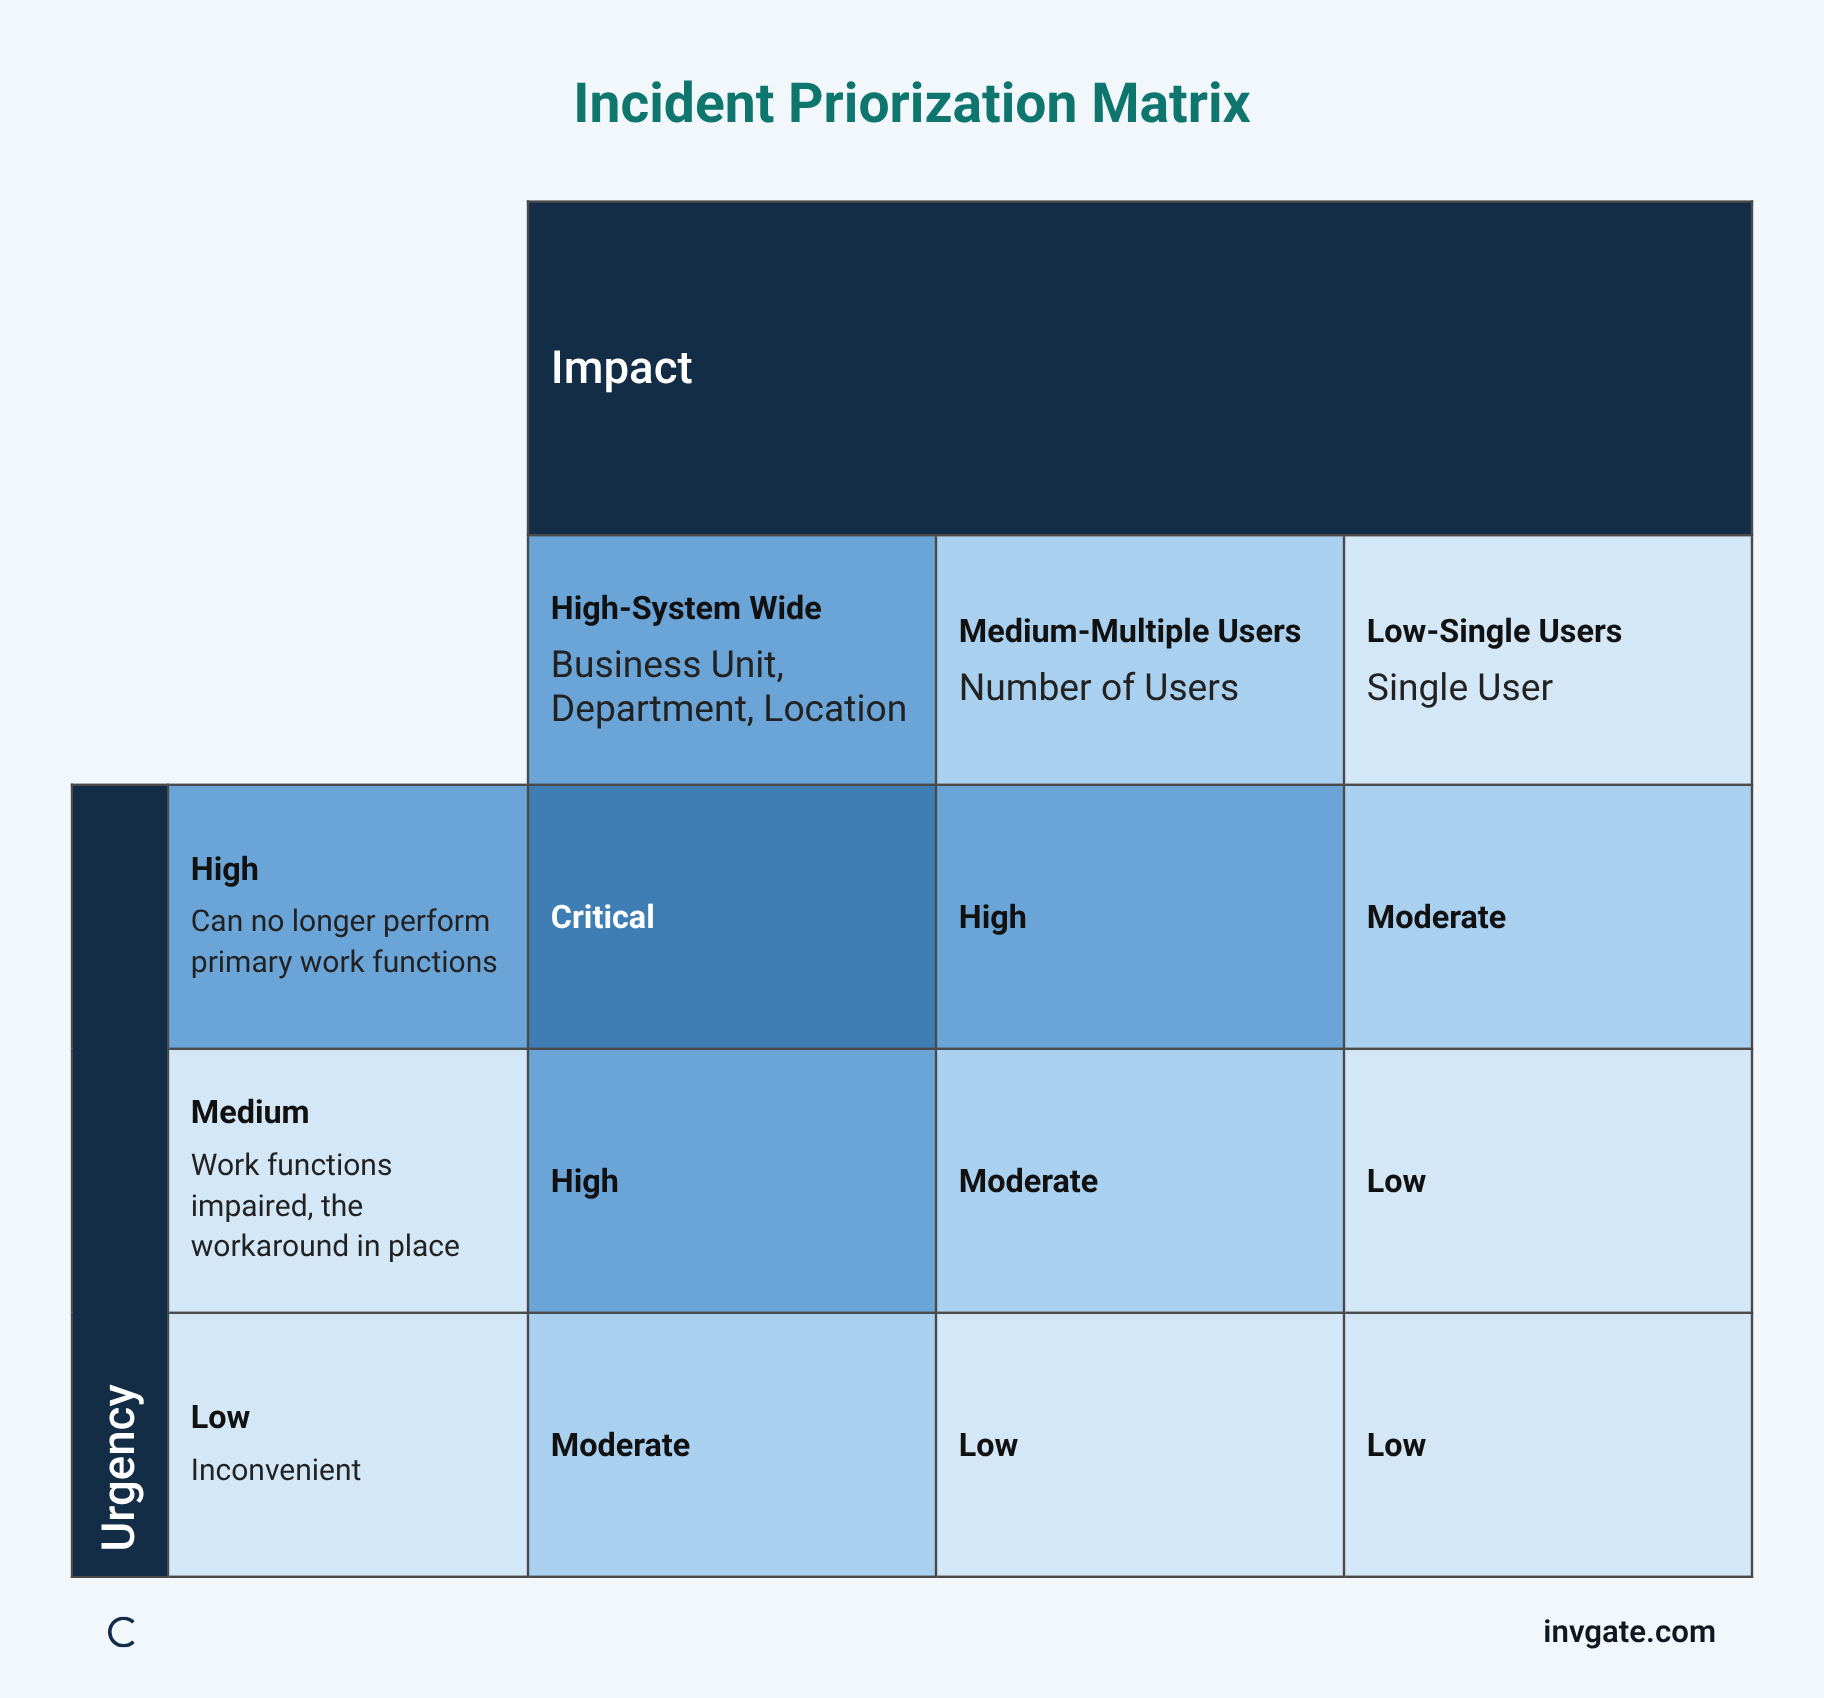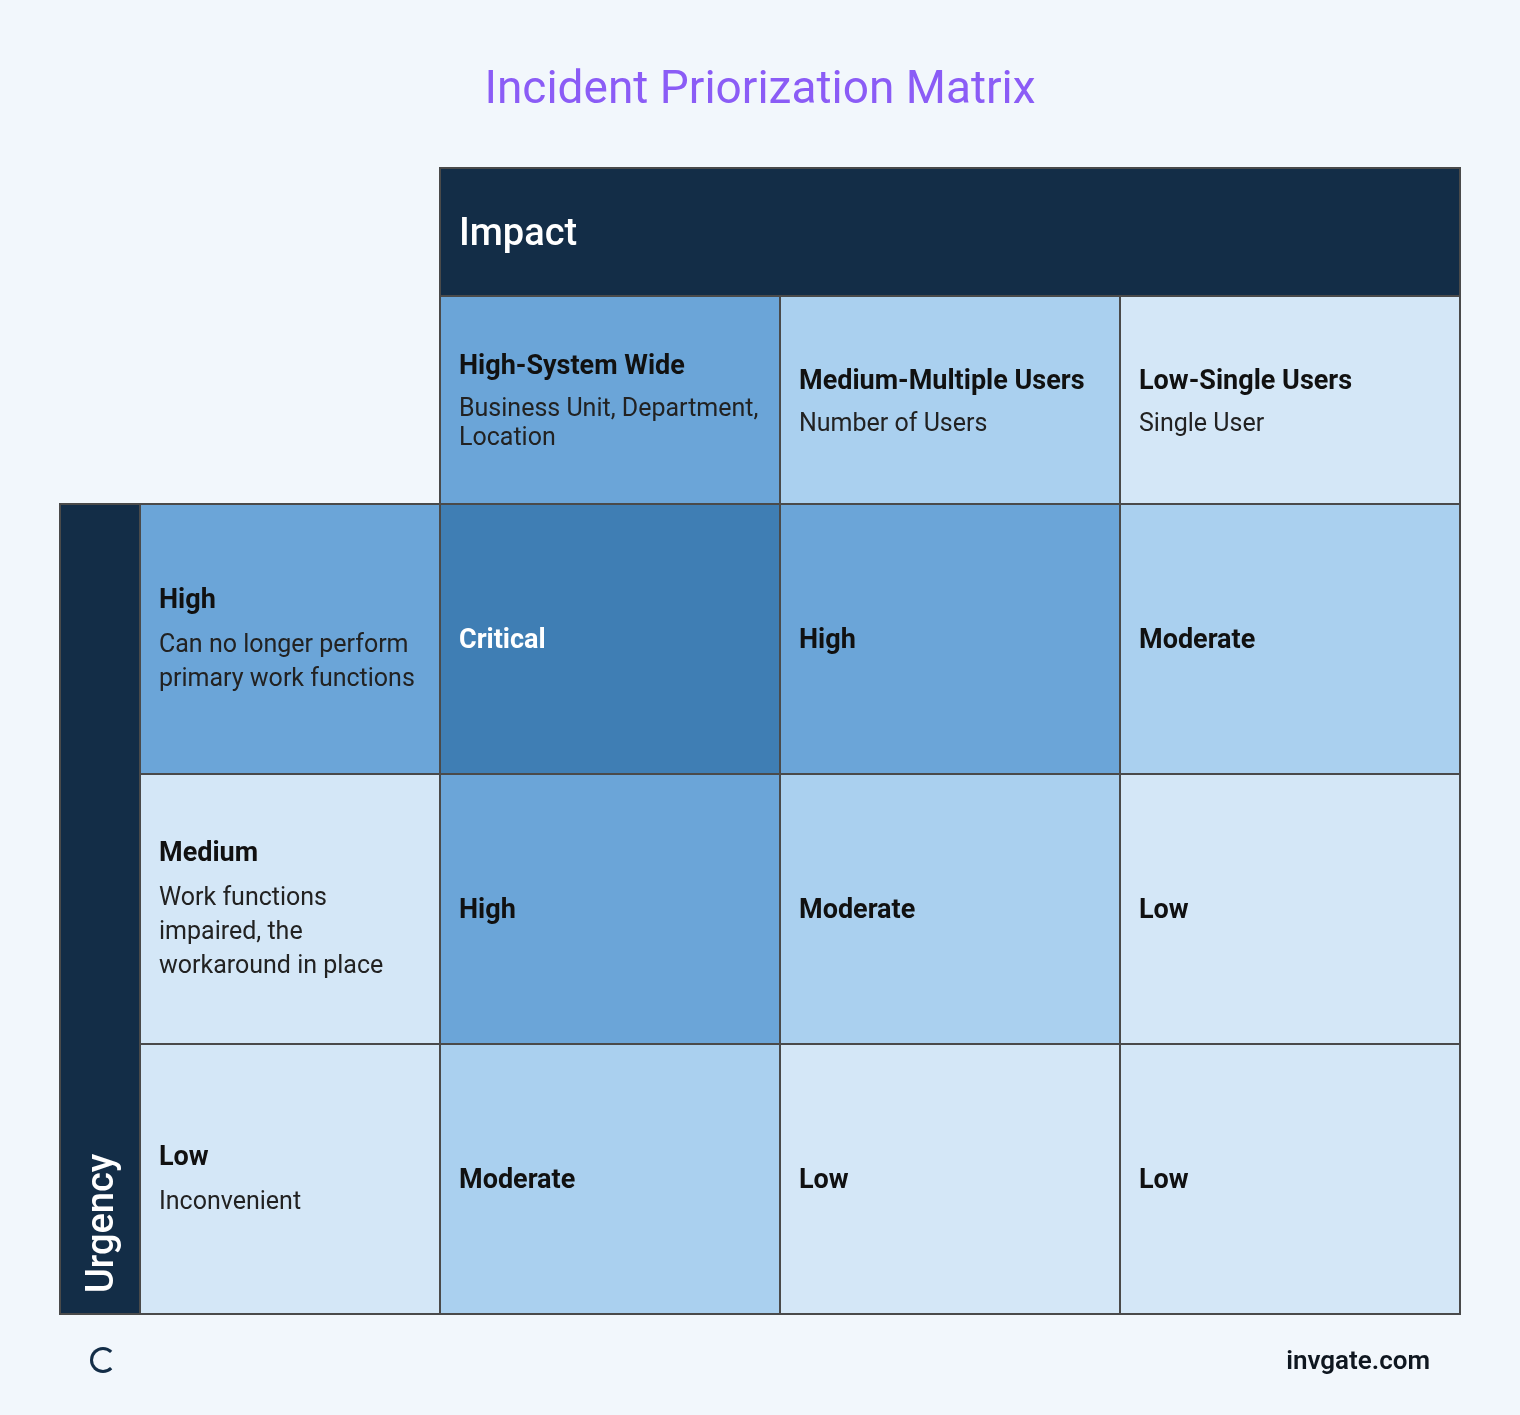--- a/index.html
+++ b/index.html
@@ -9,23 +9,23 @@
     width: 1520px;
     height: 1415px;
     padding: 60px 60px 40px 60px;
     display: flex;
     flex-direction: column;
     color: #1a1a1a;
   }
   .title {
     text-align: center;
     font-size: 46px;
-    font-weight: 400;
+    font-weight: 700;
     margin-bottom: 53px;
-    color: #8b5cf6;
+    color: #0f766e;
   }
   .matrix-wrap {
     flex: 1;
     display: flex;
     justify-content: center;
   }
   table.matrix {
     border-collapse: collapse;
     width: 1400px;
     table-layout: fixed;
@@ -53,21 +53,21 @@
   }
   .colhead .lvl {
     display: block;
     font-size: 27px;
     font-weight: 700;
     margin-bottom: 12px;
     color: #111;
   }
   .colhead .sub {
     display: block;
-    font-size: 25px;
+    font-size: 31px;
     font-weight: 400;
     color: #222;
   }
   .rowhead .lvl {
     display: block;
     font-size: 27px;
     font-weight: 700;
     margin-bottom: 12px;
     color: #111;
   }
@@ -81,21 +81,21 @@
   td.cell {
     font-size: 27px;
     font-weight: 700;
   }
   .shade-darkest { background: #3f7eb4; color: #fff; }
   .shade-dark    { background: #6ba5d8; color: #111; }
   .shade-mid     { background: #aad0ef; color: #111; }
   .shade-light   { background: #d4e7f7; color: #111; }
   .rowhead-dark  { background: #6ba5d8; }
   .rowhead-light { background: #d4e7f7; margin-left: 24px; }
-  .matrix tr.data-row td { height: 270px; }
+  .matrix tr.data-row td { height: 220px; }
   .matrix tr.header-row td.colhead { height: 208px; }
   .footer {
     display: flex;
     justify-content: space-between;
     align-items: center;
     padding: 30px 30px 0 30px;
     font-size: 26px;
     font-weight: 600;
     color: #0f1720;
   }

